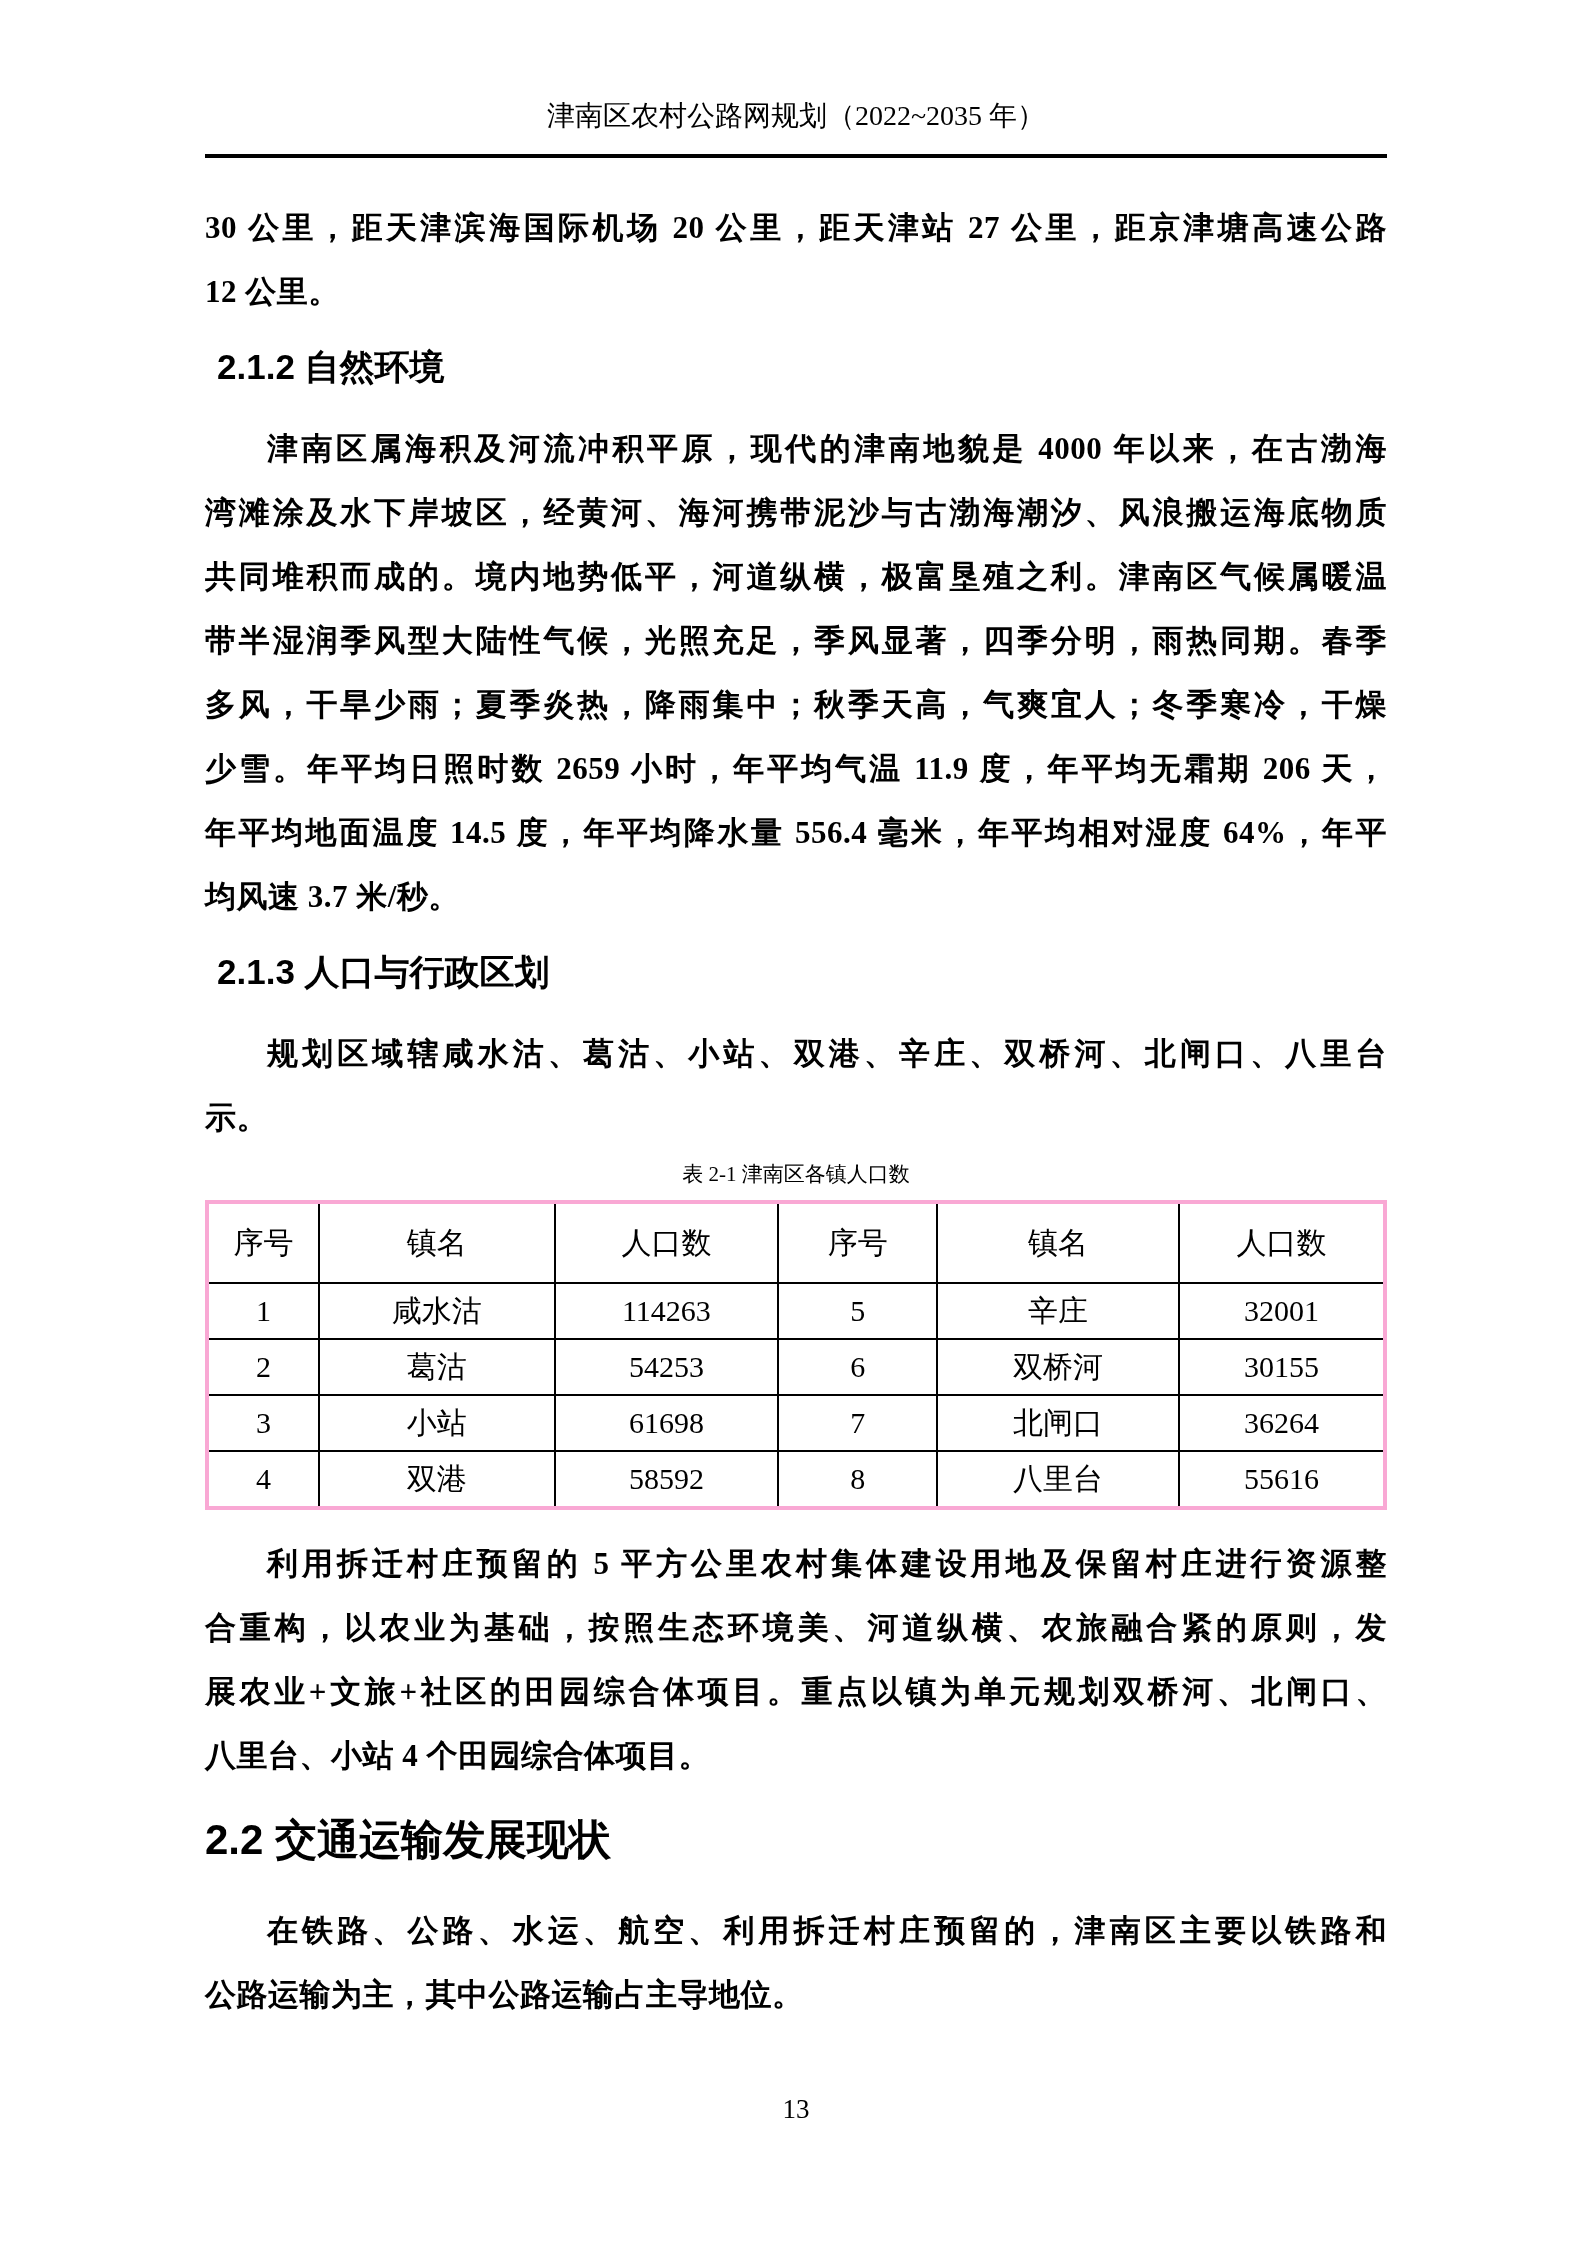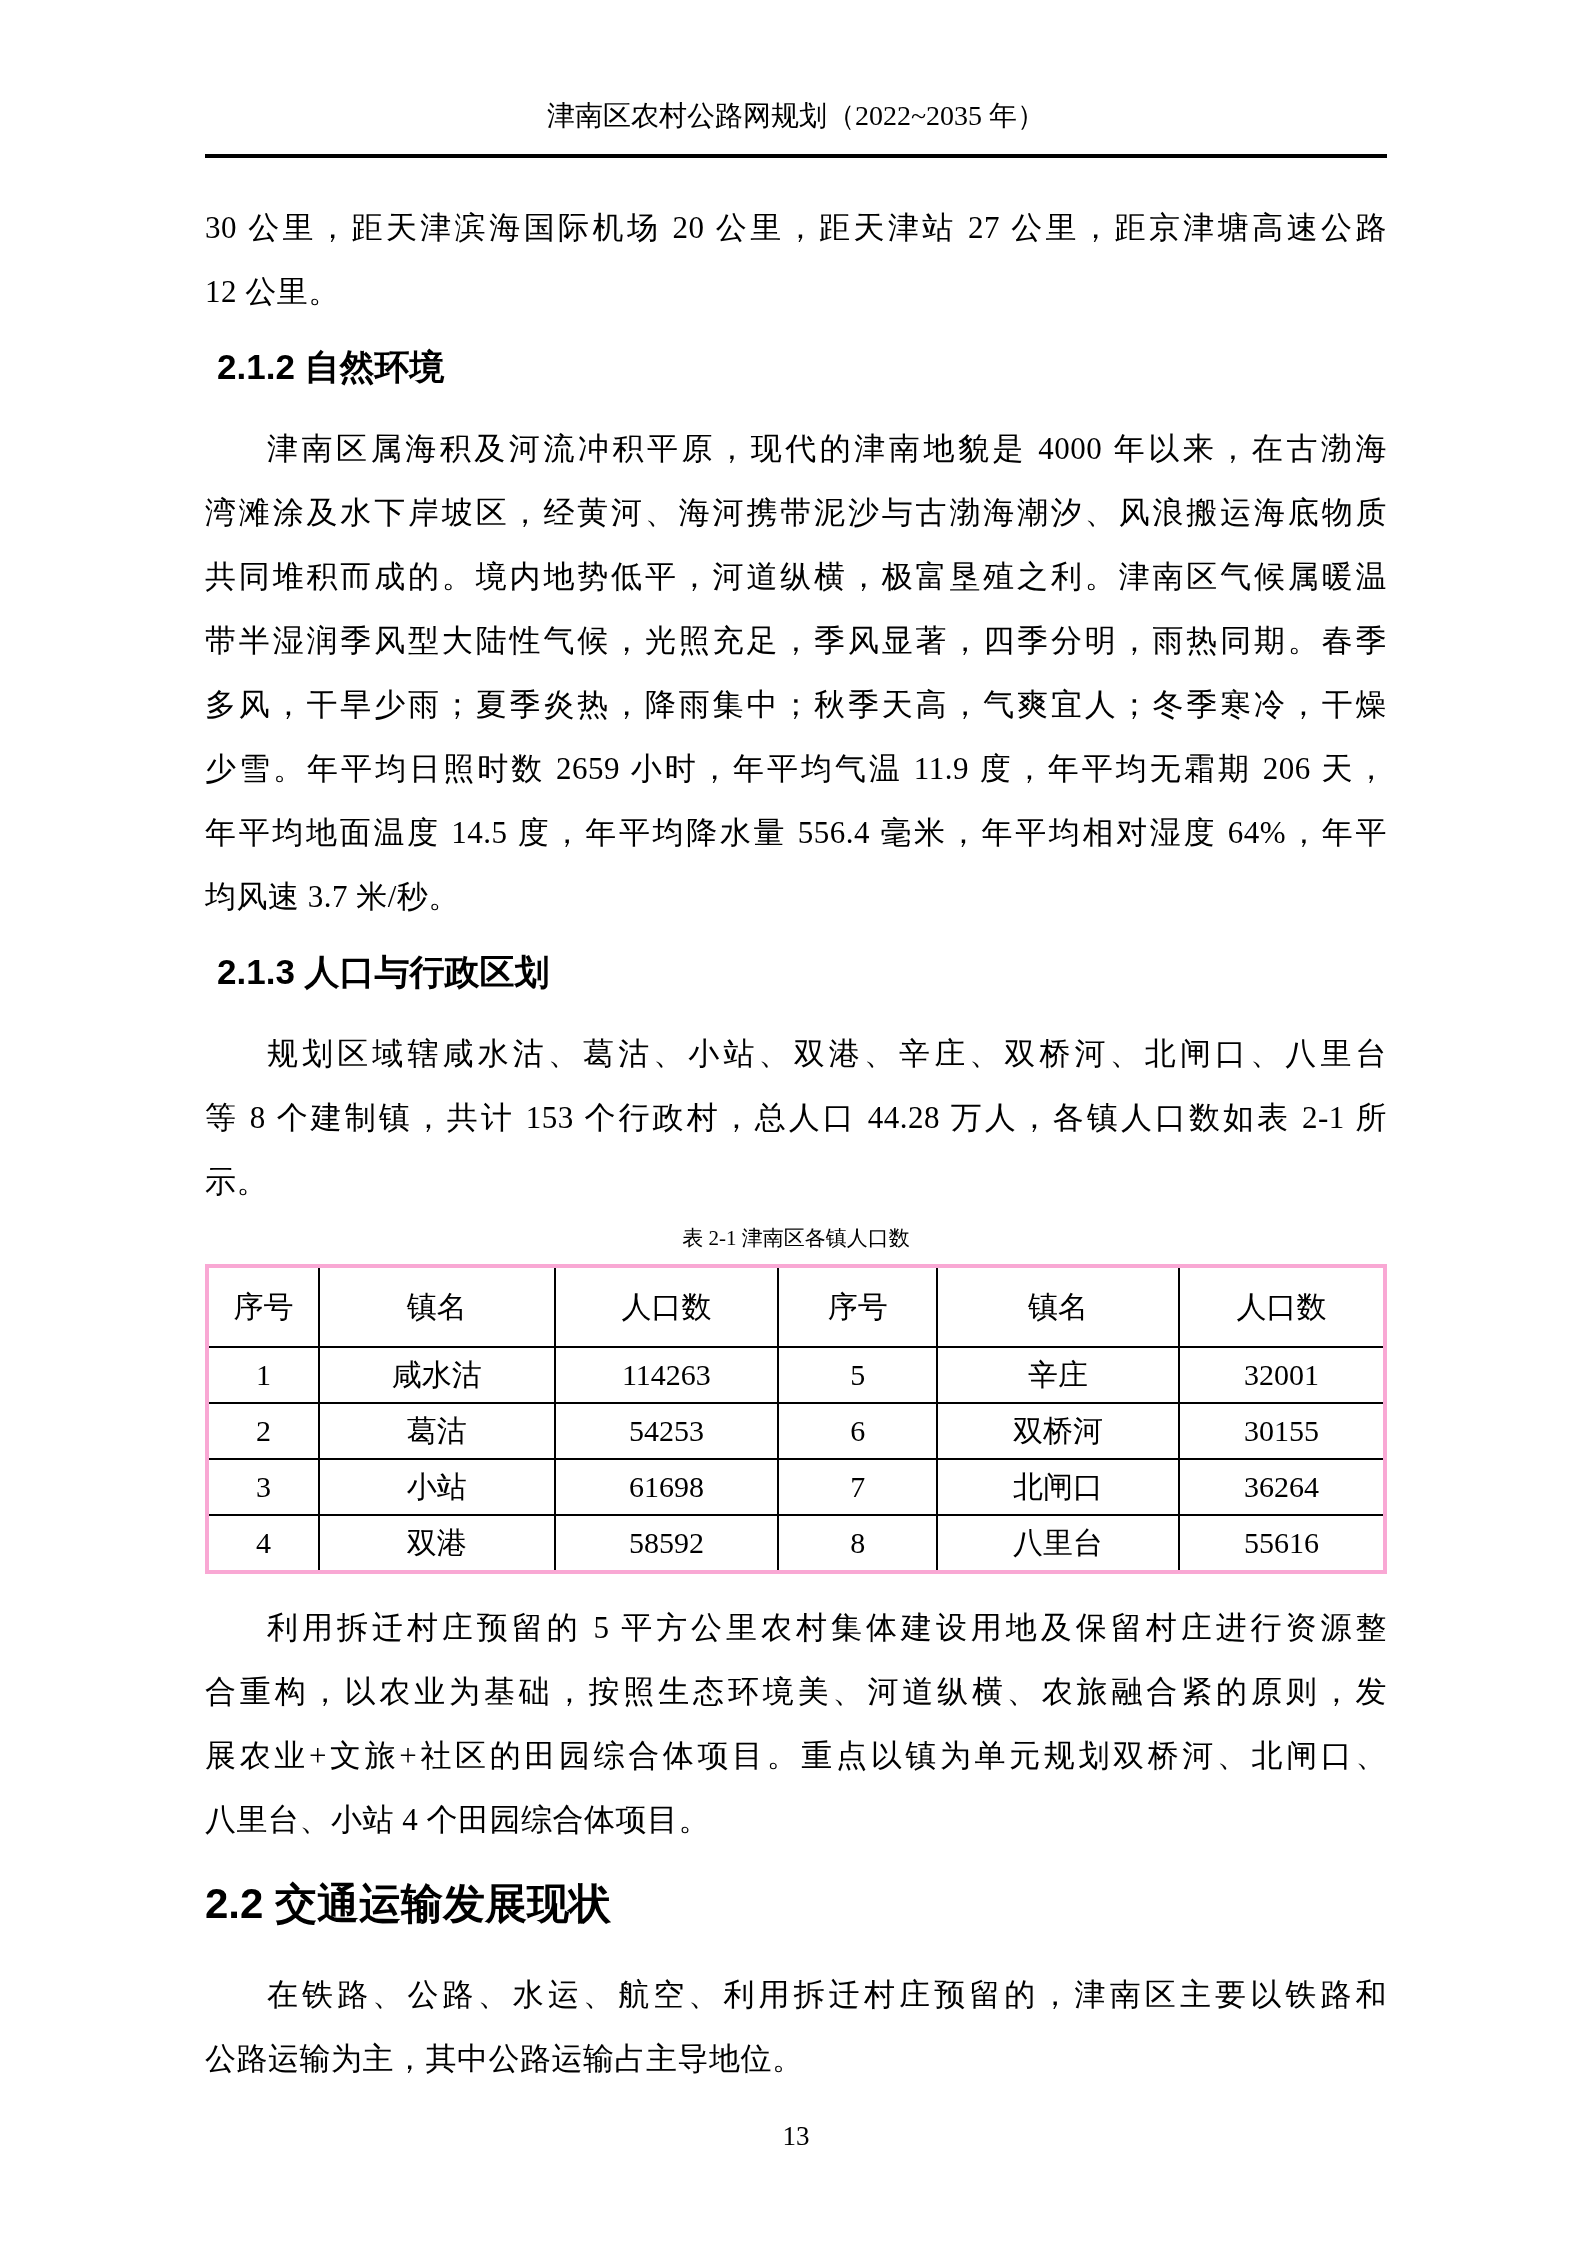--- a/index.html
+++ b/index.html
@@ -26,20 +26,21 @@
     border-bottom: 4px solid #000000;
   }
 
   .para { margin: 0; }
   .para .line {
     font-size: 31px;
     line-height: 64px;
     text-align: justify;
     text-align-last: justify;
     letter-spacing: 0.5px;
+    font-weight: bold;
   }
   .para .line:last-child { text-align-last: left; }
   .para.indented .line:first-child { text-indent: 2em; }
   .para-intro { margin-top: 38px; }
 
   h3.sec-heading {
     font-family: "Liberation Sans", "DejaVu Sans", sans-serif;
     font-size: 35px;
     font-weight: bold;
     line-height: 49px;
@@ -108,21 +109,20 @@
       <div class="line">多风，干旱少雨；夏季炎热，降雨集中；秋季天高，气爽宜人；冬季寒冷，干燥</div>
       <div class="line">少雪。年平均日照时数 2659 小时，年平均气温 11.9 度，年平均无霜期 206 天，</div>
       <div class="line">年平均地面温度 14.5 度，年平均降水量 556.4 毫米，年平均相对湿度 64%，年平</div>
       <div class="line">均风速 3.7 米/秒。</div>
     </div>
 
   <h3 class="sec-heading">2.1.3 人口与行政区划</h3>
 
   <div class="para indented">
       <div class="line">规划区域辖咸水沽、葛沽、小站、双港、辛庄、双桥河、北闸口、八里台</div>
-      <div class="line">等 8 个建制镇，共计 153 个行政村，总人口 44.28 万人，各镇人口数如表 2-1 所</div>
       <div class="line">示。</div>
     </div>
 
   <div class="table-caption">表 2-1 津南区各镇人口数</div>
 
   <table class="pop-table">
     <colgroup>
       <col style="width:9.5%">
       <col style="width:20%">
       <col style="width:19%">

